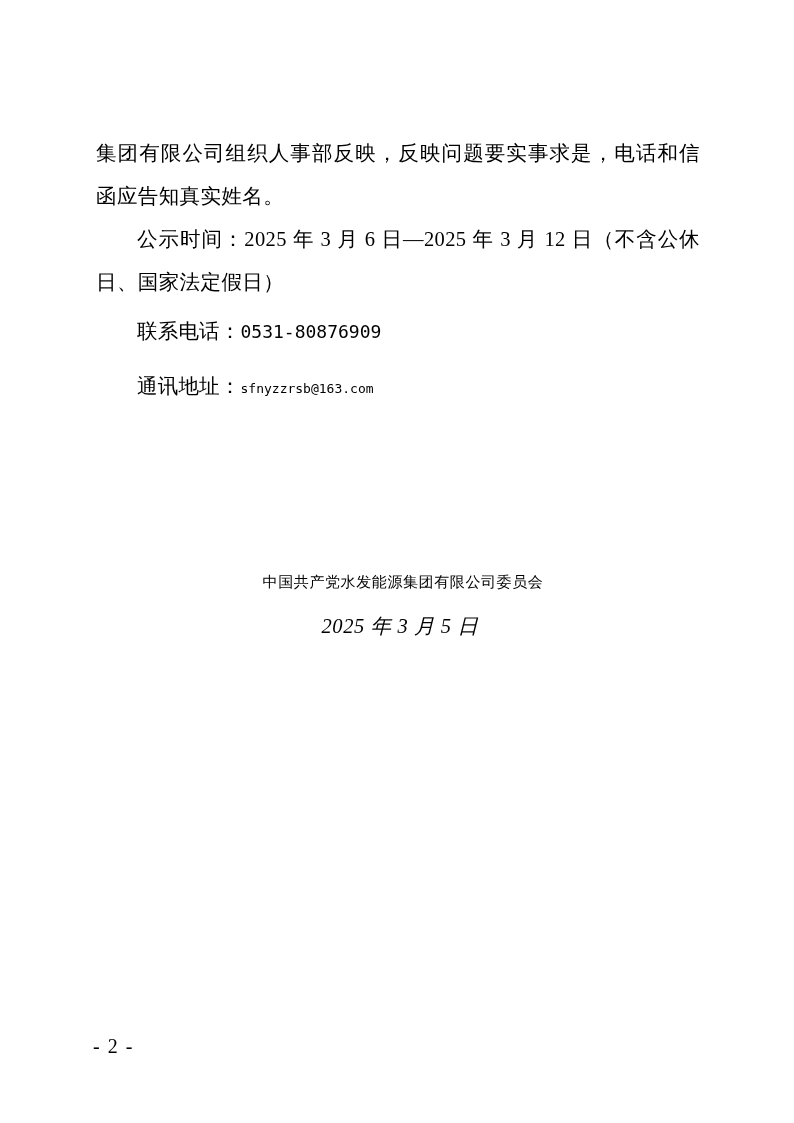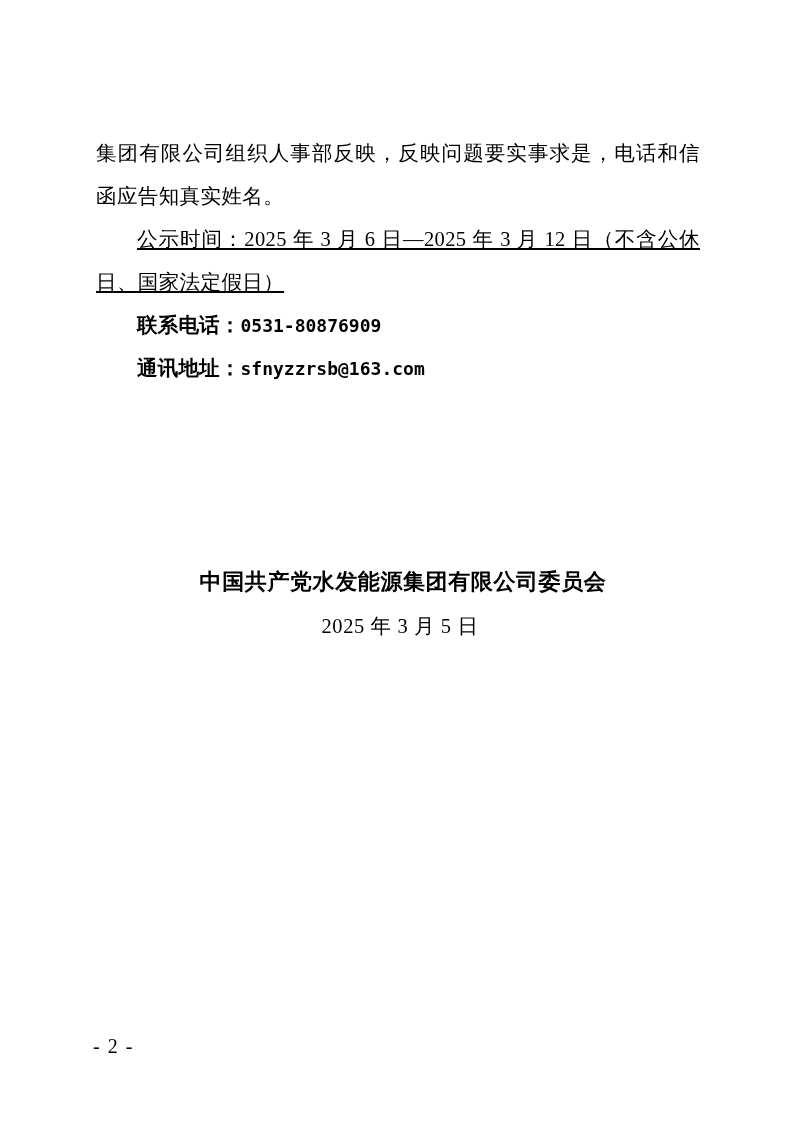--- a/index.html
+++ b/index.html
@@ -36,68 +36,66 @@
     line-height: 43px;
     letter-spacing: 0.4px;
     text-align: justify;
     text-justify: inter-character;
     margin: 0;
     white-space: pre-wrap;
   }
 
   .indent {
     text-indent: 41px;
-    text-decoration: underline;
   }
 
   .email-line {
     font-size: 20.5px;
-    line-height: 43px;
+    line-height: 54px;
     margin: 0;
     text-indent: 41px;
     letter-spacing: 0.2px;
-    font-weight: bold;
   }
 
   .email-addr {
     font-family: "DejaVu Sans Mono", "Liberation Mono", monospace;
-    font-size: 18px;
+    font-size: 13px;
     letter-spacing: 0px;
     text-align: right;
   }
 
   .tel-num {
     font-family: "DejaVu Sans Mono", "Liberation Mono", monospace;
     font-size: 18px;
     letter-spacing: 0px;
   }
 
   .signature-block {
     position: absolute;
     left: 96px;
     top: 560px;
     width: 604px;
     text-align: center;
   }
 
   .sign-org {
-    font-size: 22px;
+    font-size: 15px;
     line-height: 44px;
     letter-spacing: 0.6px;
     margin: 0;
     padding-left: 10px;
-    font-weight: bold;
   }
 
   .sign-date {
     font-size: 20.5px;
     line-height: 44px;
     letter-spacing: 0.6px;
     margin: 0;
     padding-left: 4px;
+    font-style: italic;
   }
 
   .page-number {
     position: absolute;
     left: 93px;
     top: 1035px;
     font-size: 20px;
     letter-spacing: 1.5px;
     font-family: "Liberation Serif", "DejaVu Serif", serif;
   }

